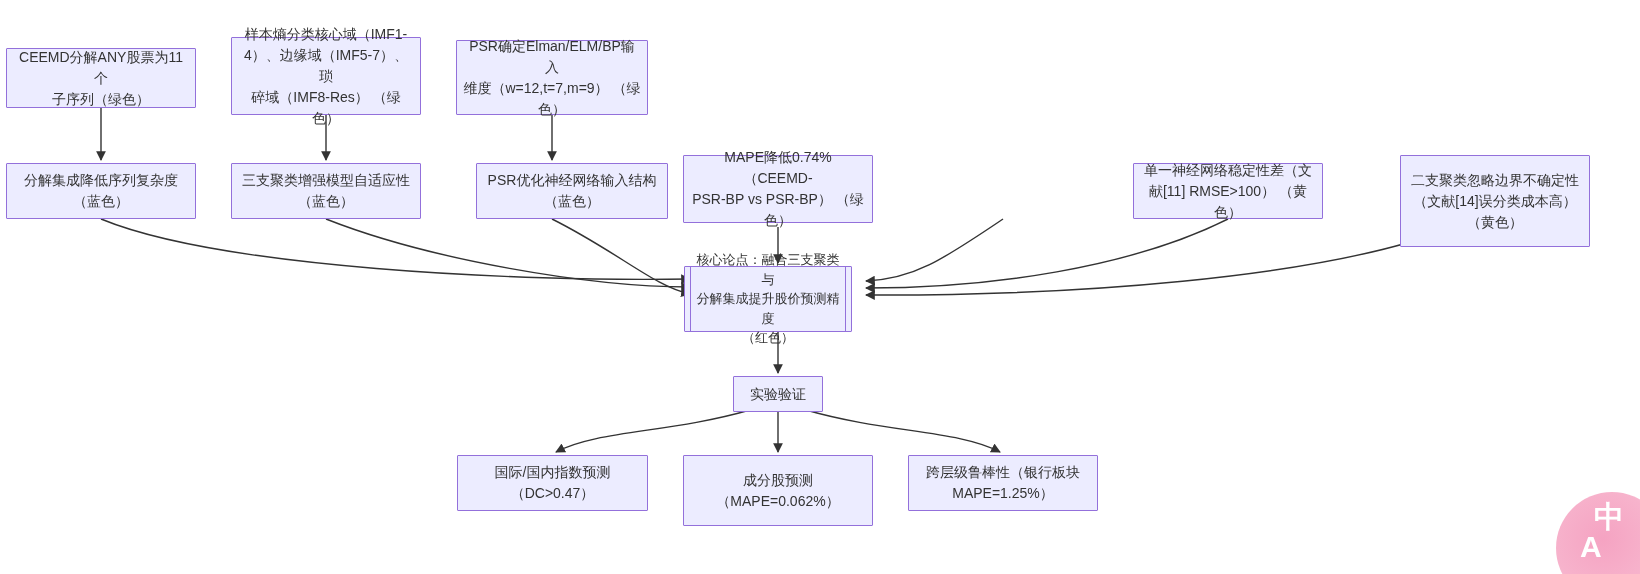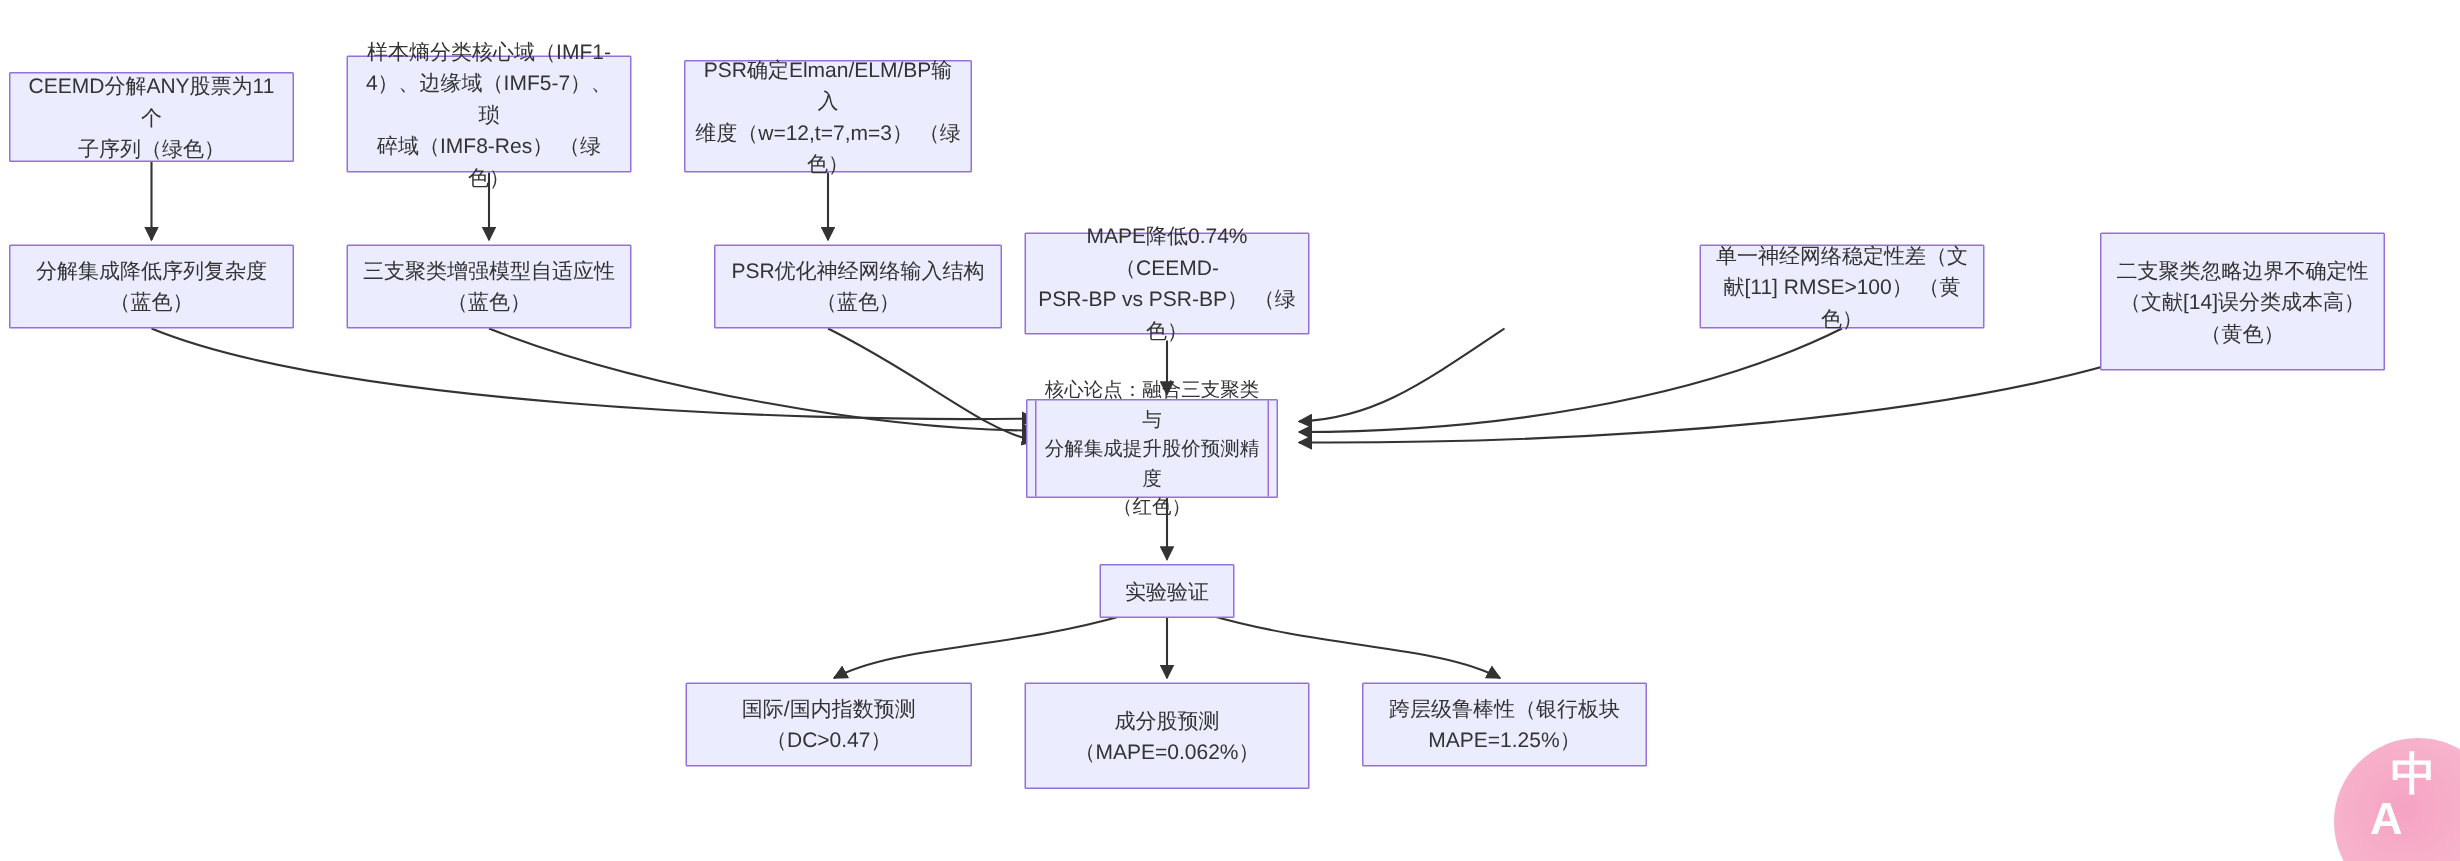--- a/index.html
+++ b/index.html
@@ -103,21 +103,21 @@
     <span class="lbl">CEEMD分解ANY股票为11个
 子序列（绿色）</span>
   </div>
   <div class="node" id="n-b">
     <span class="lbl">样本熵分类核心域（IMF1-
 4）、边缘域（IMF5-7）、琐
 碎域（IMF8-Res） （绿色）</span>
   </div>
   <div class="node" id="n-c">
     <span class="lbl">PSR确定Elman/ELM/BP输入
-维度（w=12,t=7,m=3） （绿
+维度（w=12,t=7,m=9） （绿
 色）</span>
   </div>
   <div class="node" id="n-d">
     <span class="lbl">分解集成降低序列复杂度
 （蓝色）</span>
   </div>
   <div class="node" id="n-e">
     <span class="lbl">三支聚类增强模型自适应性
 （蓝色）</span>
   </div>

